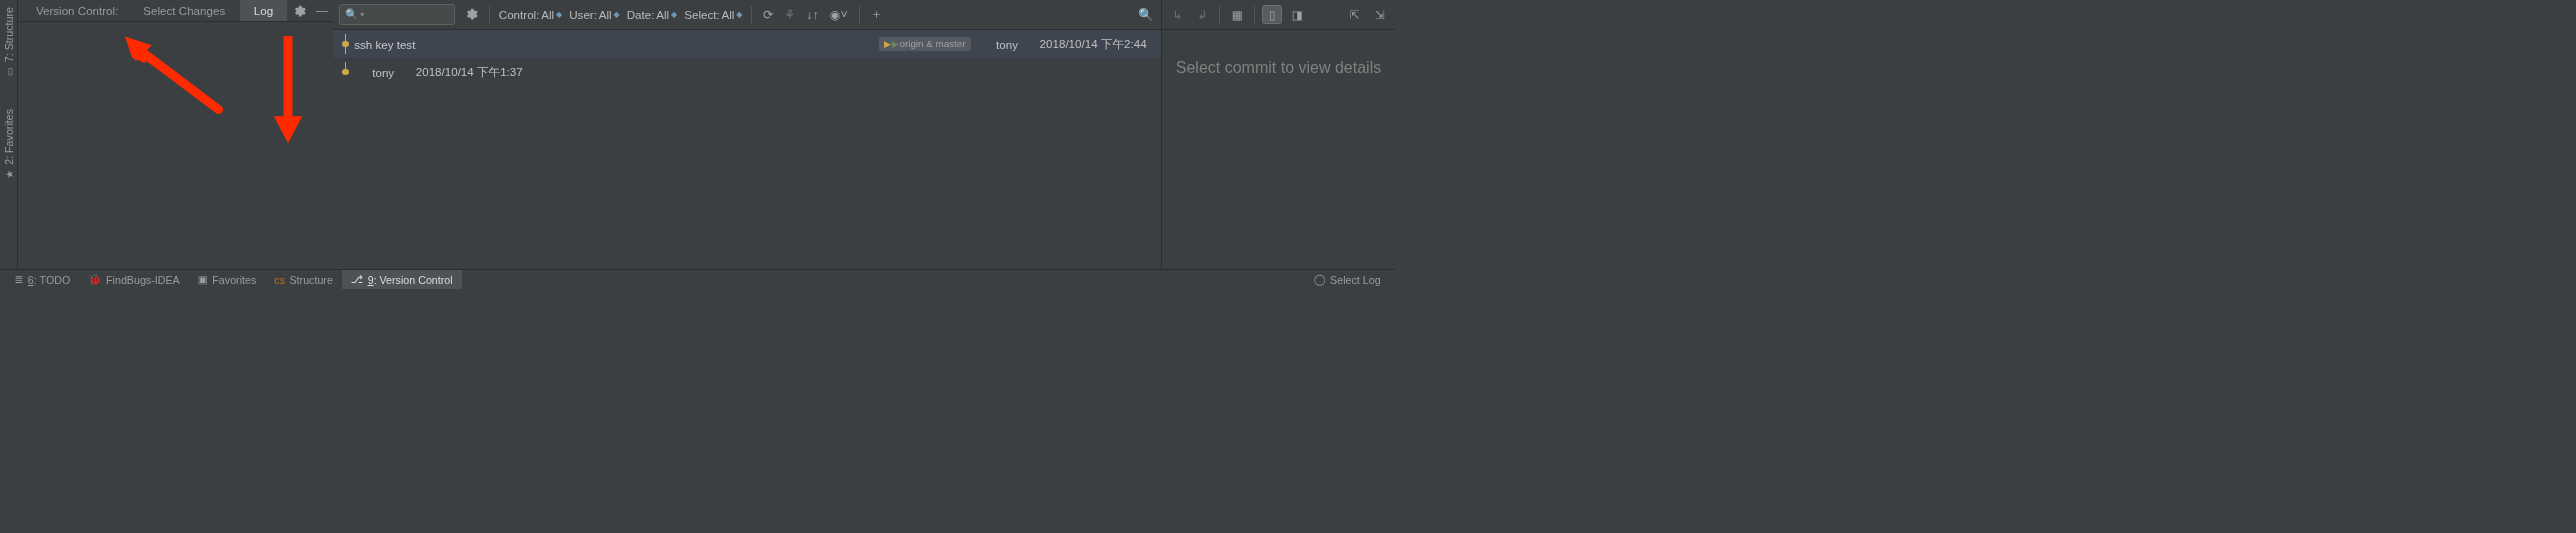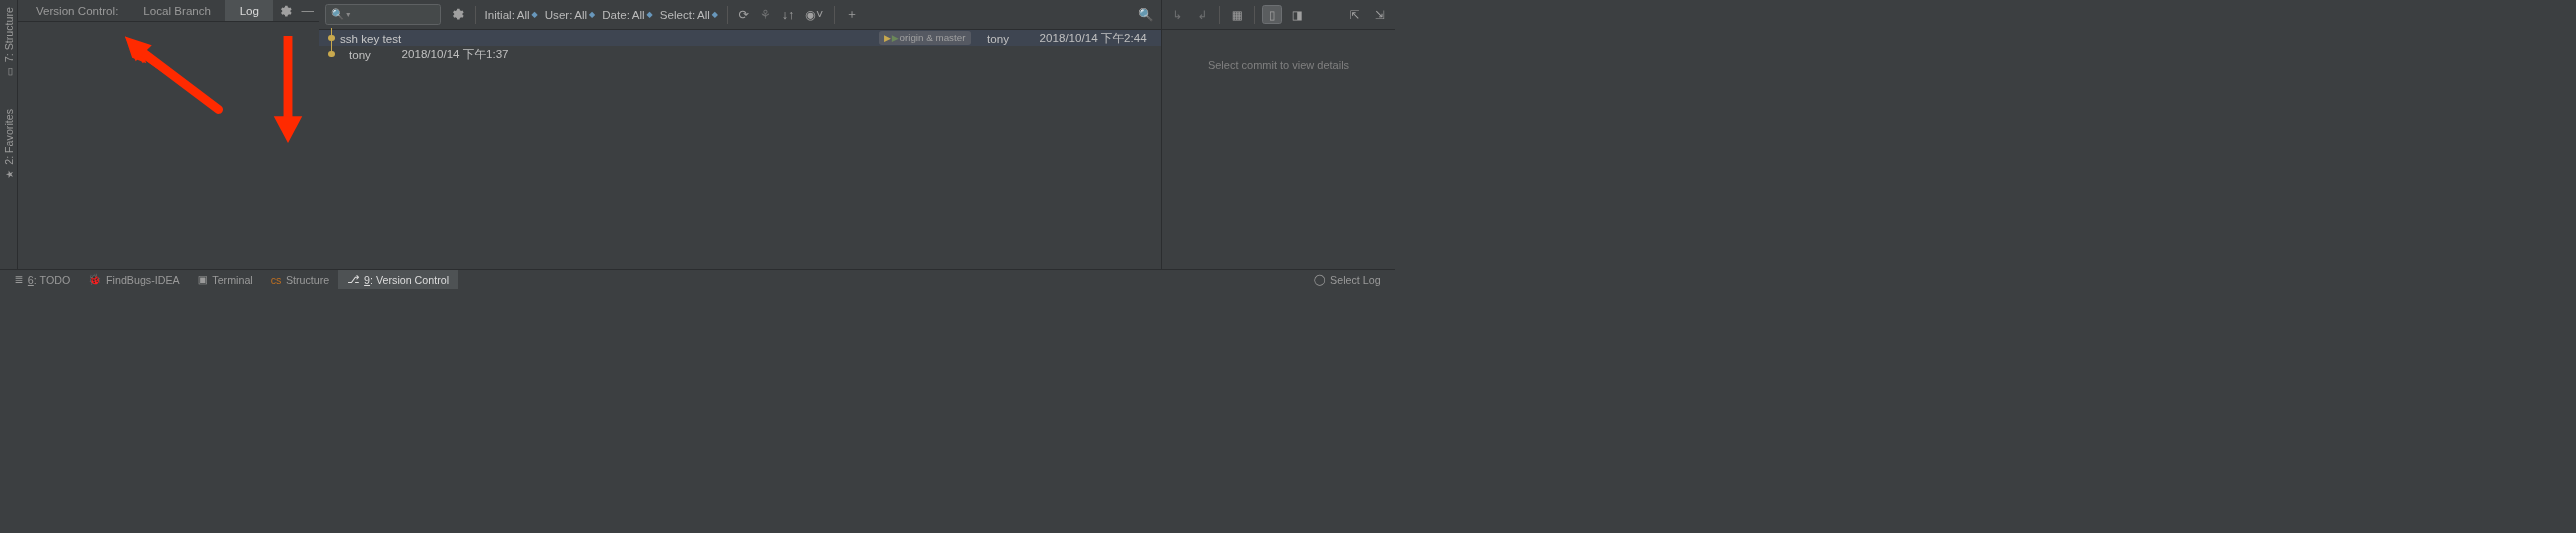--- a/index.html
+++ b/index.html
@@ -133,21 +133,21 @@
   margin: 0 1.8px;
 }
 .filter-bar .flex-spacer { flex: 1; }
 .commit-list {
   flex: 1;
   position: relative;
 }
 .commit-row {
   display: flex;
   align-items: center;
-  height: 16px;
+  height: 28px;
   padding-left: 9px;
   font-size: 11.6px;
 }
 .commit-row.sel {
   background: #4b6eaf26;
 }
 .graph-dot {
   width: 6.3px;
   height: 6.3px;
   border-radius: 50%;
@@ -181,21 +181,21 @@
 .branch-tag .arrows {
   color: #c9a94e;
   font-size: 9px;
   letter-spacing: -1.8px;
 }
 .branch-tag .arrows2 {
   color: #6a8759;
   font-size: 9px;
   letter-spacing: -1.8px;
 }
-.author { width: 40px; color: #c0c0c0; text-align: center; }
+.author { width: 40px; color: #c0c0c0; text-align: right; }
 .date { width: 143px; color: #c0c0c0; text-align: center; padding-left: 7.2px; }
 .details-panel {
   width: 233px;
   display: flex;
   flex-direction: column;
 }
 .details-toolbar {
   height: 30px;
   display: flex;
   align-items: center;
@@ -219,21 +219,21 @@
   background: #5a5d5f;
   border-color: #6c6f72;
 }
 .details-body {
   flex: 1;
   display: flex;
   align-items: flex-start;
   justify-content: center;
   padding-top: 29px;
   color: #808080;
-  font-size: 11px;
+  font-size: 16px;
 }
 .bottom-bar {
   position: absolute;
   left: 0; right: 0; bottom: 0;
   height: 19.7px;
   background: #3c3f41;
   border-top: 0.9px solid #2b2d2f;
   display: flex;
   align-items: center;
   padding: 0 5.4px;
@@ -272,21 +272,21 @@
   </div>
   <div class="tool-btn" style="margin-top: 18px;">
     <span class="icon">★</span>
     <span>2: Favorites</span>
   </div>
 </div>
 
 <div class="main">
   <div class="tabbar">
     <div class="title">Version Control:</div>
-    <div class="tab">Local Branch</div>
+    <div class="tab">Select Changes</div>
     <div class="tab active">Log</div>
     <div class="spacer"></div>
     <div class="action-icon">
       <svg class="gear-svg" viewBox="0 0 24 24">
           <path fill="#a0a0a0" d="M12 8a4 4 0 100 8 4 4 0 000-8zm9 4a7 7 0 00-.1-1.2l2-1.6-2-3.4-2.4 1a7 7 0 00-2-1.2L16 3h-4l-.5 2.6a7 7 0 00-2 1.2l-2.4-1-2 3.4 2 1.6A7 7 0 007 12c0 .4 0 .8.1 1.2l-2 1.6 2 3.4 2.4-1c.6.5 1.3.9 2 1.2L12 21h4l.5-2.6c.7-.3 1.4-.7 2-1.2l2.4 1 2-3.4-2-1.6c.1-.4.1-.8.1-1.2z"></path>
         </svg>
     </div>
     <div class="action-icon">—</div>
   </div>
 
@@ -297,21 +297,21 @@
           <span>🔍</span>
           <span class="caret">▾</span>
         </div>
         <div class="icon-btn">
           <svg class="gear-svg" viewBox="0 0 24 24">
               <path fill="#a0a0a0" d="M12 8a4 4 0 100 8 4 4 0 000-8zm9 4a7 7 0 00-.1-1.2l2-1.6-2-3.4-2.4 1a7 7 0 00-2-1.2L16 3h-4l-.5 2.6a7 7 0 00-2 1.2l-2.4-1-2 3.4 2 1.6A7 7 0 007 12c0 .4 0 .8.1 1.2l-2 1.6 2 3.4 2.4-1c.6.5 1.3.9 2 1.2L12 21h4l.5-2.6c.7-.3 1.4-.7 2-1.2l2.4 1 2-3.4-2-1.6c.1-.4.1-.8.1-1.2z"></path>
             </svg>
         </div>
         <div class="vsep"></div>
         <div class="filter-dd">
-          <span>Initial:</span>
+          <span>Control:</span>
           <span>All</span>
           <span class="caret">◆</span>
         </div>
         <div class="filter-dd">
           <span>User:</span>
           <span>All</span>
           <span class="caret">◆</span>
         </div>
         <div class="filter-dd">
           <span>Date:</span>
@@ -376,21 +376,21 @@
   <div class="bottom-tab">
     <span class="bicon">≣</span>
     <span><span class="underline-char">6</span>: TODO</span>
   </div>
   <div class="bottom-tab">
     <span class="bicon" style="color:#d14">🐞</span>
     <span>FindBugs-IDEA</span>
   </div>
   <div class="bottom-tab">
     <span class="bicon">▣</span>
-    <span>Terminal</span>
+    <span>Favorites</span>
   </div>
   <div class="bottom-tab">
     <span class="bicon" style="color:#c07020">cs</span>
     <span>Structure</span>
   </div>
   <div class="bottom-tab active">
     <span class="bicon">⎇</span>
     <span><span class="underline-char">9</span>: Version Control</span>
   </div>
   <div class="flex-spacer"></div>

